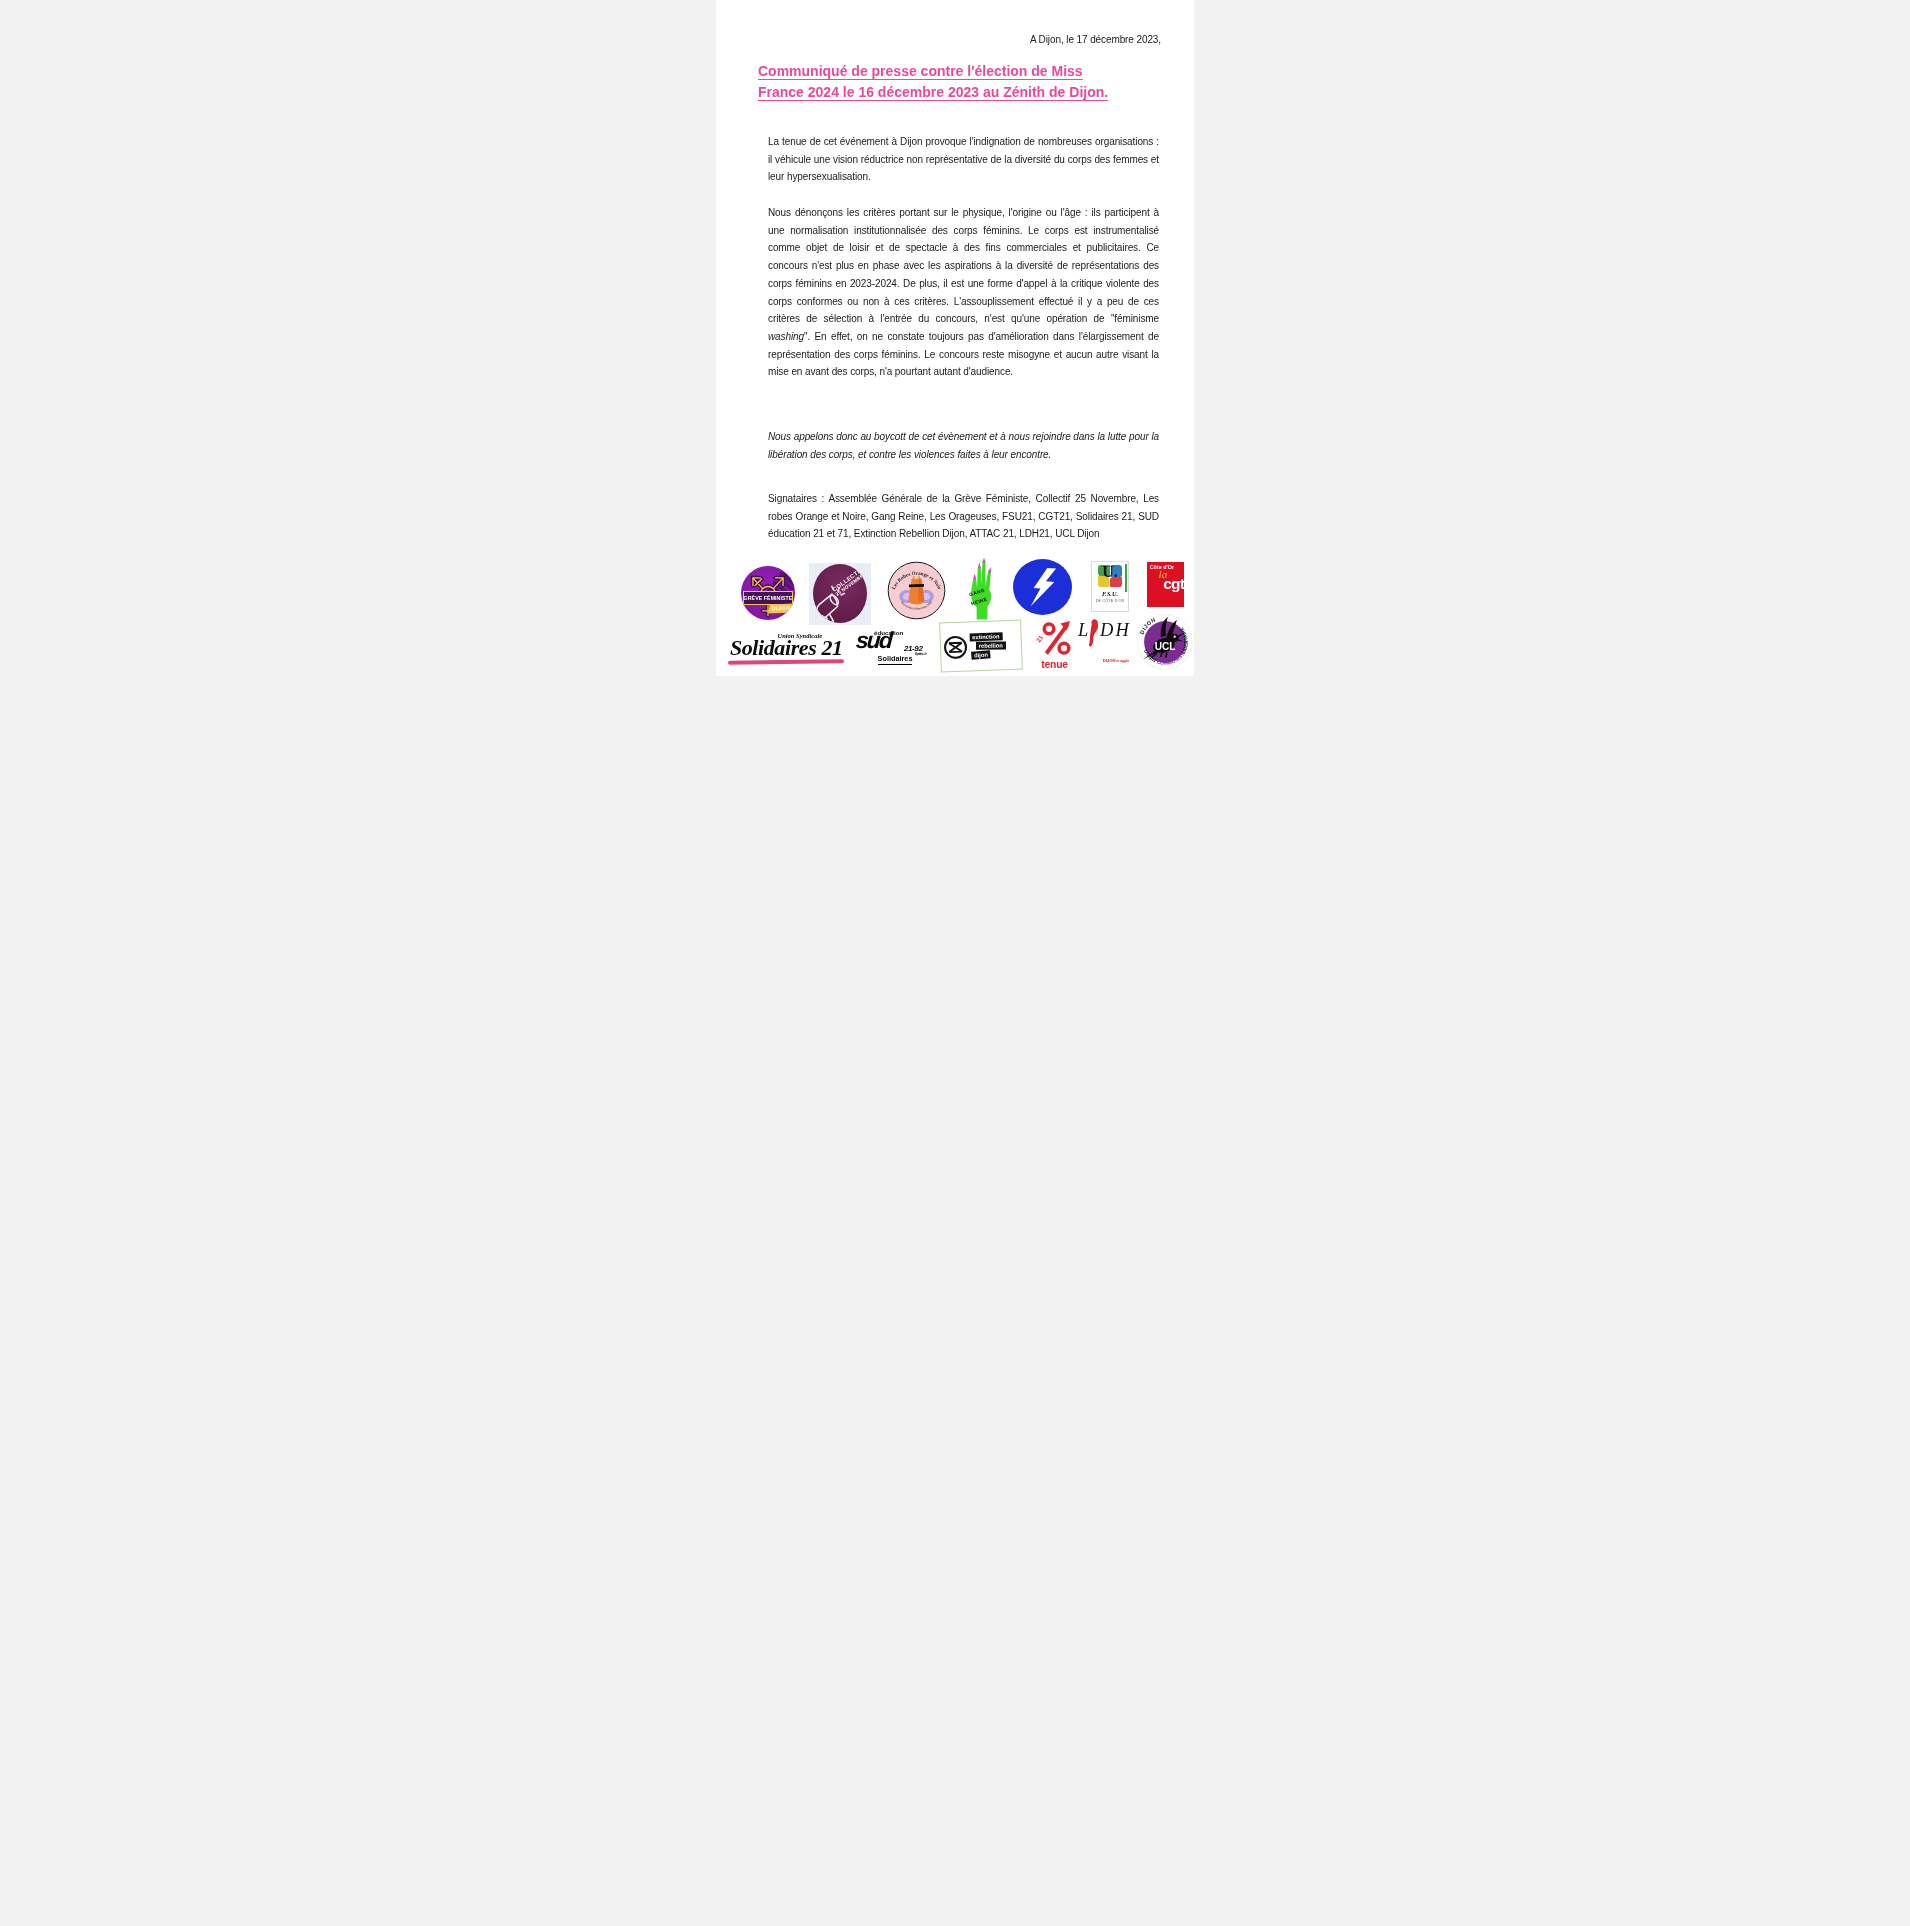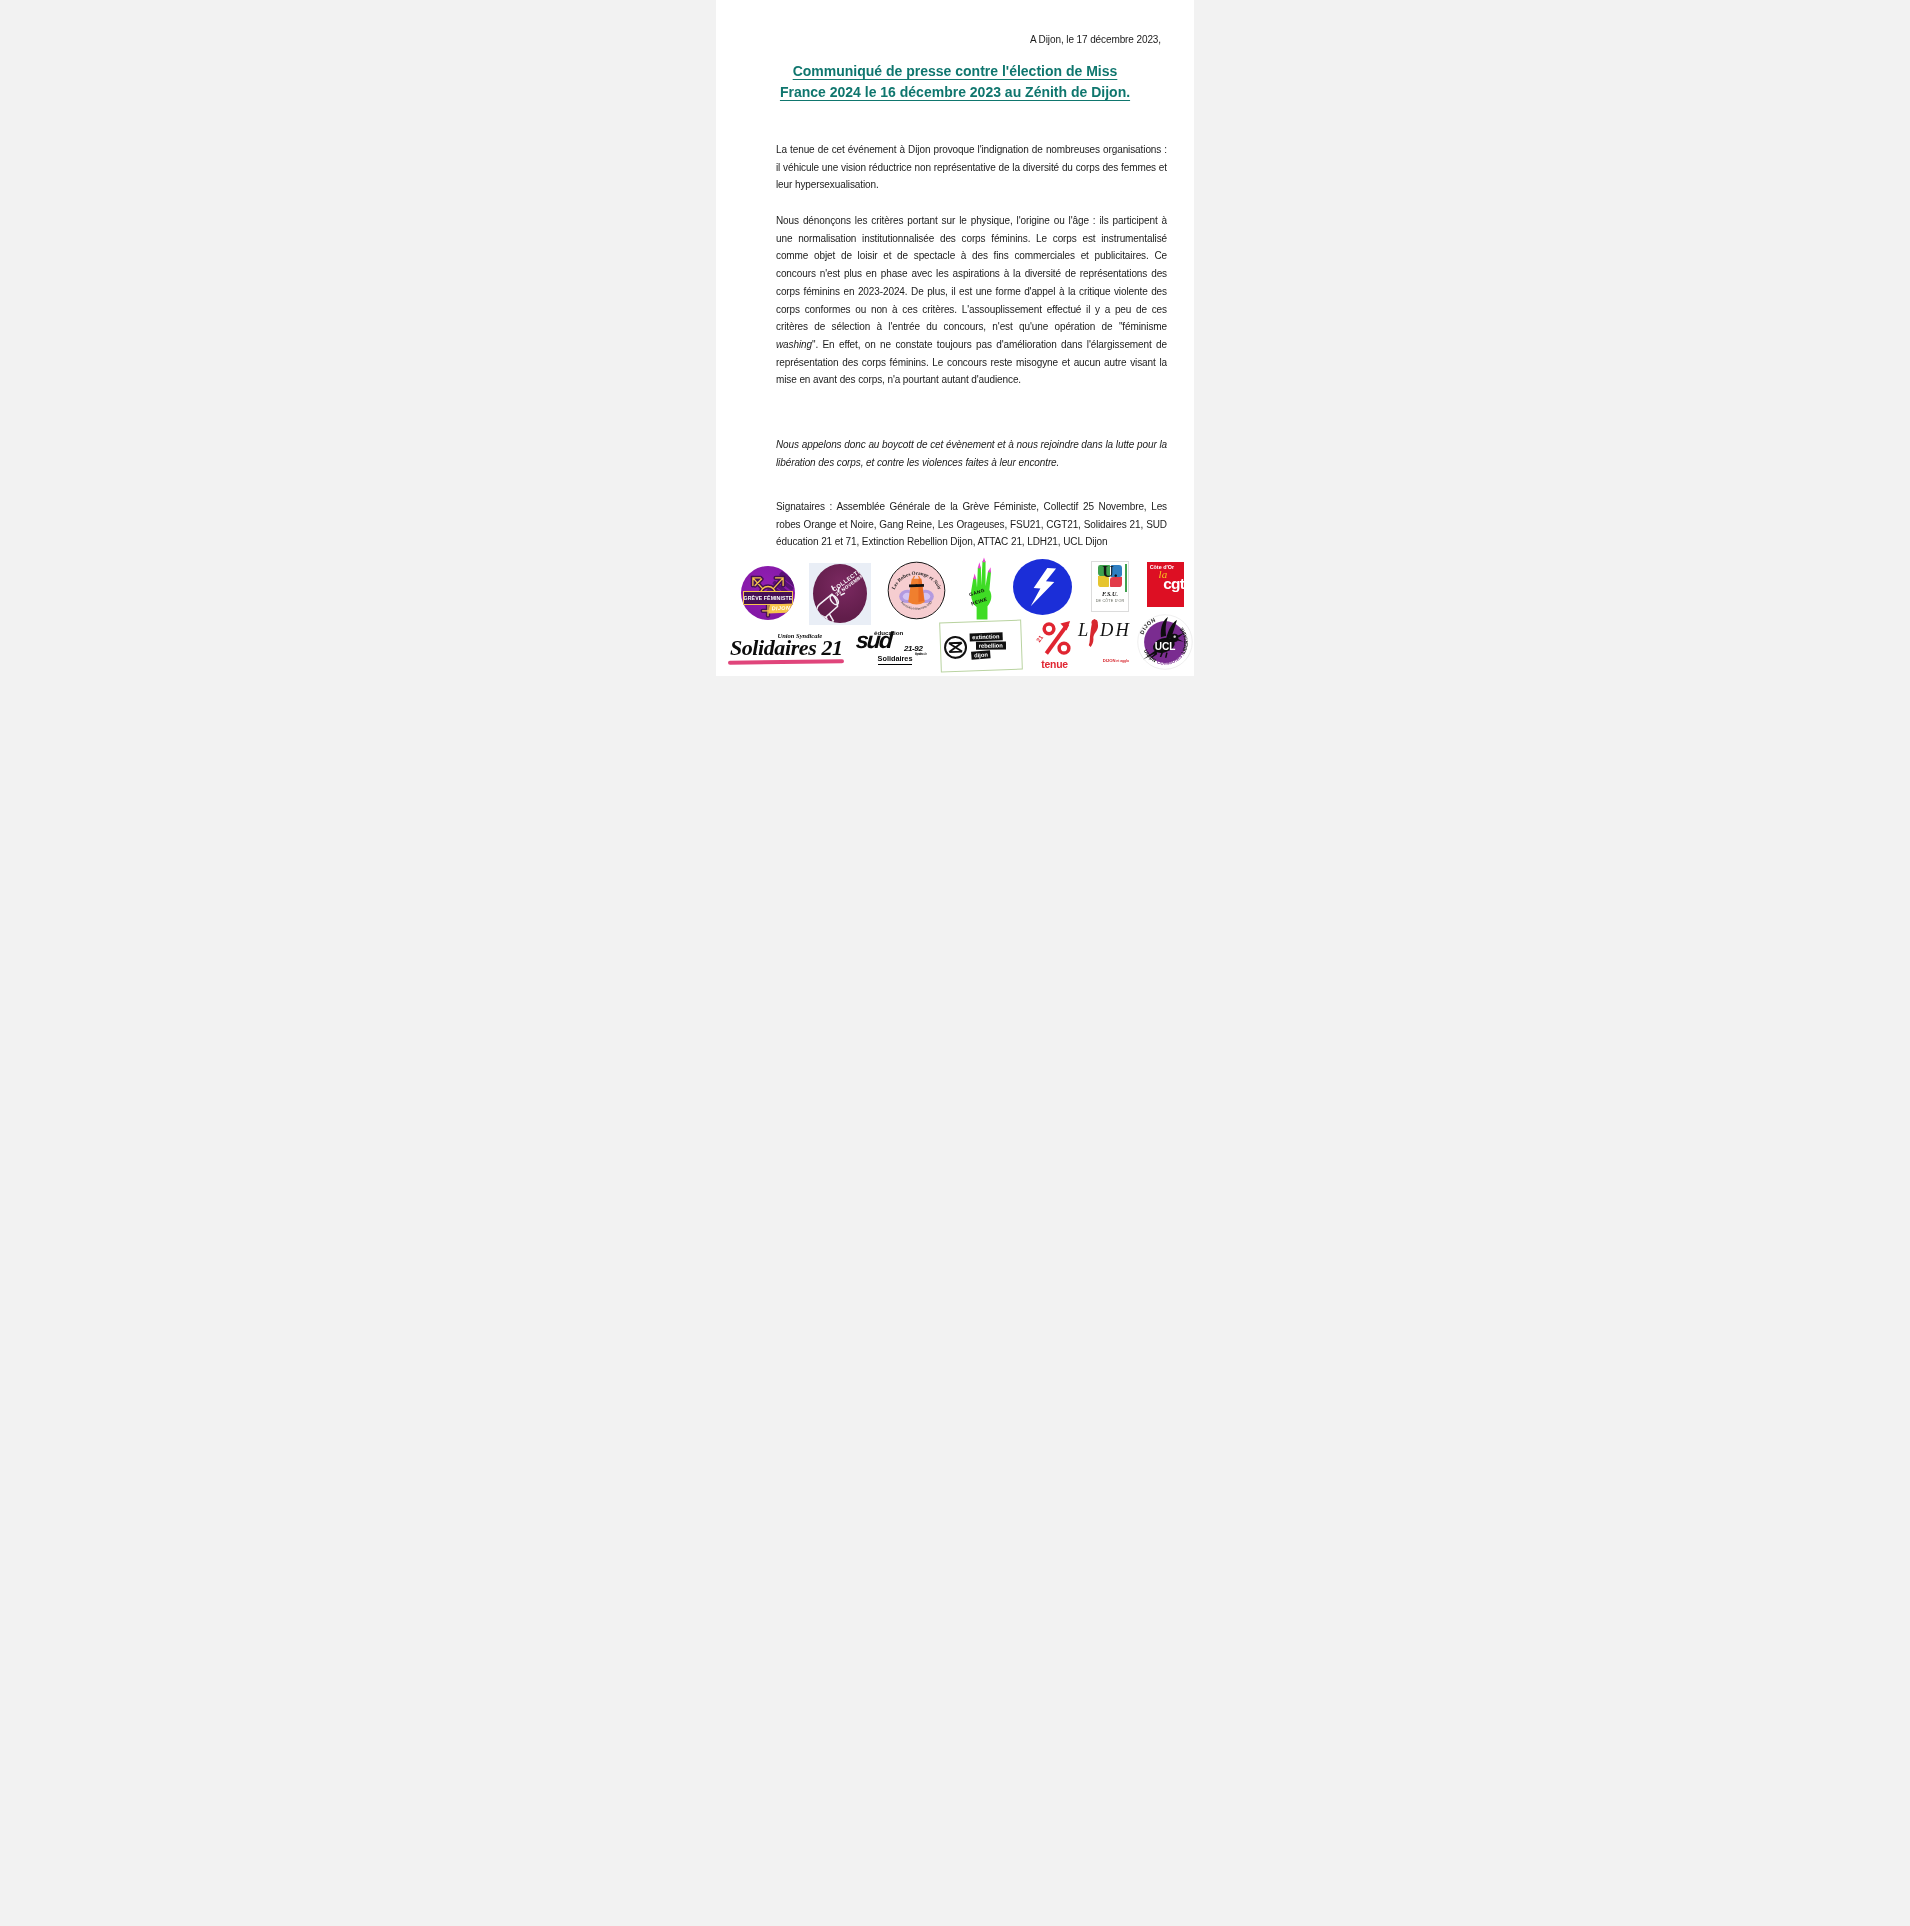--- a/index.html
+++ b/index.html
@@ -1,23 +1,23 @@
 <!DOCTYPE html>
 <html style="font-size:6.2px"><head>
 <meta charset="utf-8">
 <style>
   html,body{margin:0;padding:0;background:#f2f2f2;}
   .page{position:relative;width:478px;height:676px;margin:0 auto;background:#ffffff;
         font-family:"Liberation Sans",sans-serif;color:#1b1b1b;overflow:hidden;}
   .date{position:absolute;top:34px;right:33px;font-size:10px;letter-spacing:-0.1px;}
-  .title{position:absolute;top:61px;left:42px;right:42px;text-align:center;
-         font-weight:bold;font-size:14px;line-height:21px;color:#0f766e;}
+  .title{position:absolute;top:61px;left:42px;right:42px;text-align:left;
+         font-weight:bold;font-size:14px;line-height:21px;color:#ec4899;}
   .title .tline{text-decoration:underline;text-decoration-thickness:1.3px;text-underline-offset:3.1px;}
   .para{position:absolute;left:48px;width:391px;font-size:10px;line-height:17.7px;
-        text-align:justify;letter-spacing:-0.1px;margin:12px;}
+        text-align:justify;letter-spacing:-0.1px;margin:4px;}
   .para em{font-style:italic;}
   #p1{top:129px;} #p2{top:200px;} #p3{top:424px;font-style:italic;} #sig{top:486px;}
   .logos{position:absolute;left:0;top:555px;width:478px;height:121px;}
   .logo{position:absolute;}
   
   .gfd{left:25px;top:11.2px;width:54px;height:54px;background:radial-gradient(circle at 45% 40%,#9320b4,#7d14a0);border-radius:50%;overflow:hidden;}
   .gfd-fist{position:absolute;right:3.9px;top:7.7px;width:20px;height:28.5px;transform:rotate(38deg);}
   .gfd-fist .f{position:absolute;left:0;width:20px;height:4.6px;background:#5a1277;border-radius:1.2px;}
   .gfd-fist .f2{top:5.8px}.gfd-fist .f3{top:11.6px}.gfd-fist .f4{top:17.3px}
   .gfd-fist .palm{position:absolute;top:22.3px;width:20px;height:6.2px;background:#5a1277;border-radius:1.2px;}

